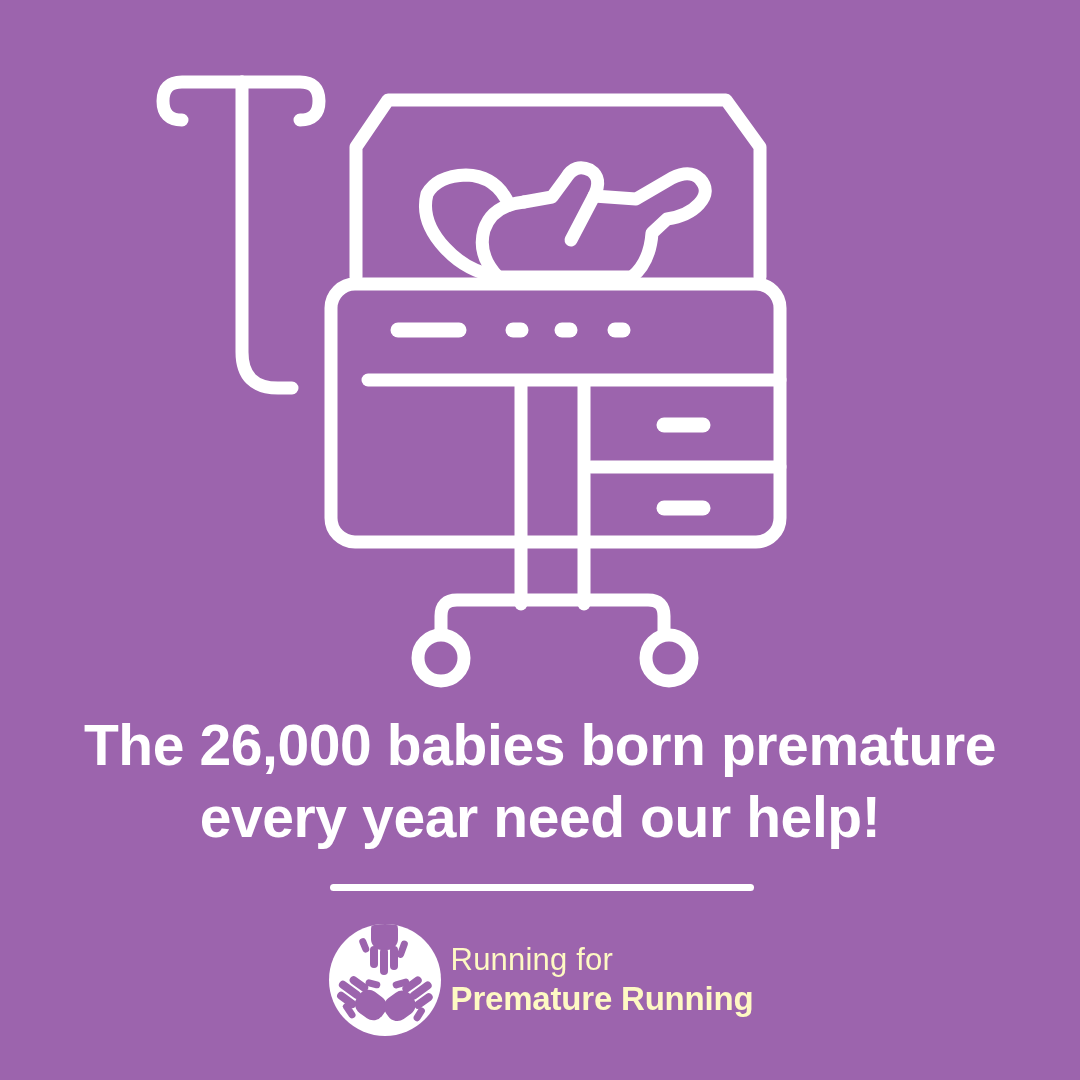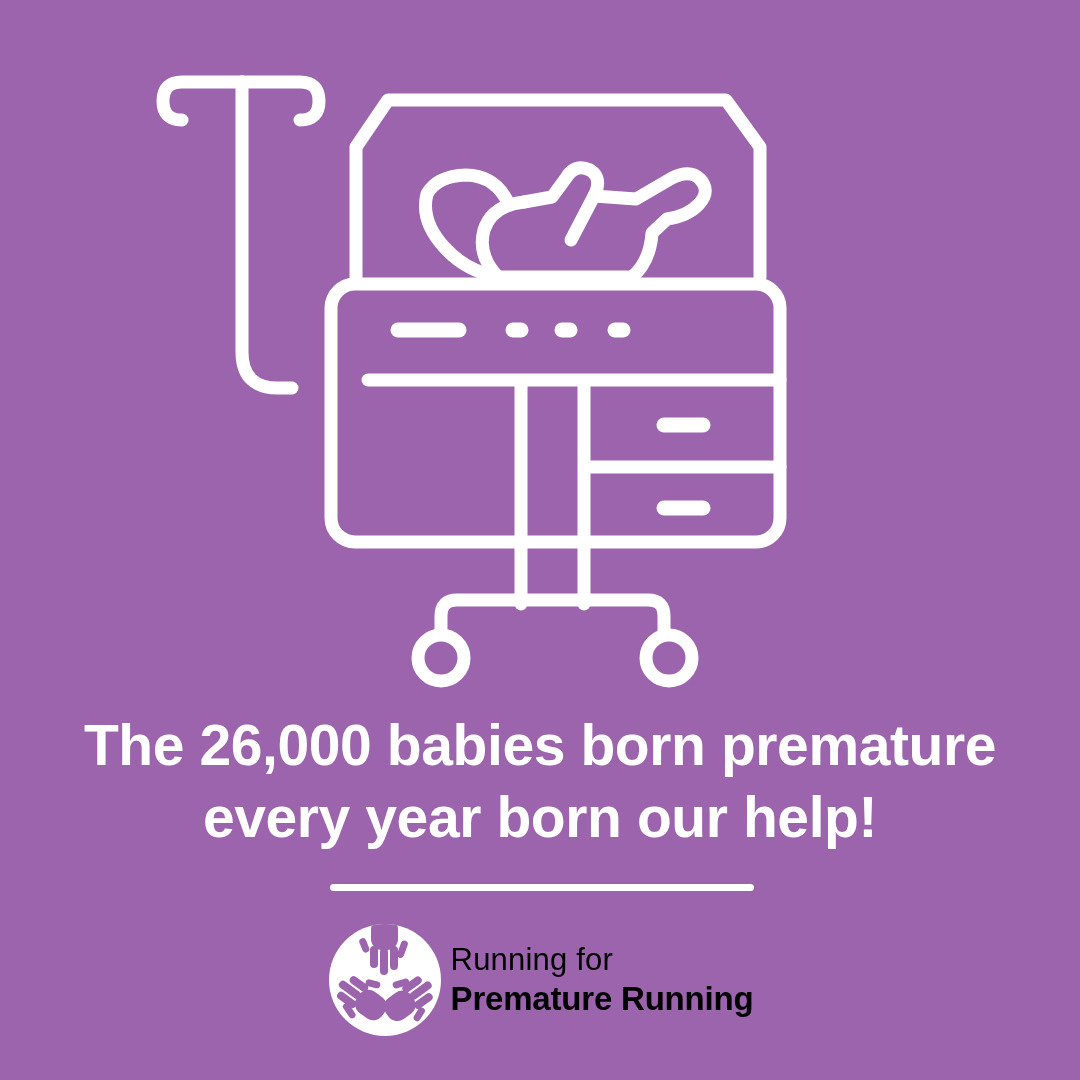--- a/index.html
+++ b/index.html
@@ -73,21 +73,21 @@
     justify-content: center;
   }
   #logo-mark {
     width: 116px;
     height: 116px;
     flex: 0 0 auto;
   }
   #logo-wordmark {
     margin-left: 8px;
     flex: 0 0 auto;
-    color: #000000;
+    color: #fef9c3;
     line-height: 1;
     padding-bottom: 2px;
   }
   #logo-wordmark .wm-top {
     display: block;
     font-size: 31px;
     font-weight: normal;
     letter-spacing: 0.2px;
     margin-bottom: 7px;
   }
@@ -154,21 +154,21 @@
       <g>
         <circle cx="441" cy="658" r="23"></circle>
         <circle cx="669" cy="658" r="23"></circle>
       </g>
 
     </g>
   </svg>
 
   <div id="headline">
     <span class="line">The 26,000 babies born premature</span>
-    <span class="line">every year born our help!</span>
+    <span class="line">every year need our help!</span>
   </div>
 
   <div id="divider"></div>
 
   <div id="logo-lockup">
 
     <svg id="logo-mark" viewBox="0 0 116 116">
       <defs>
         <clipPath id="circleClip">
           <circle cx="58" cy="58" r="56"></circle>

